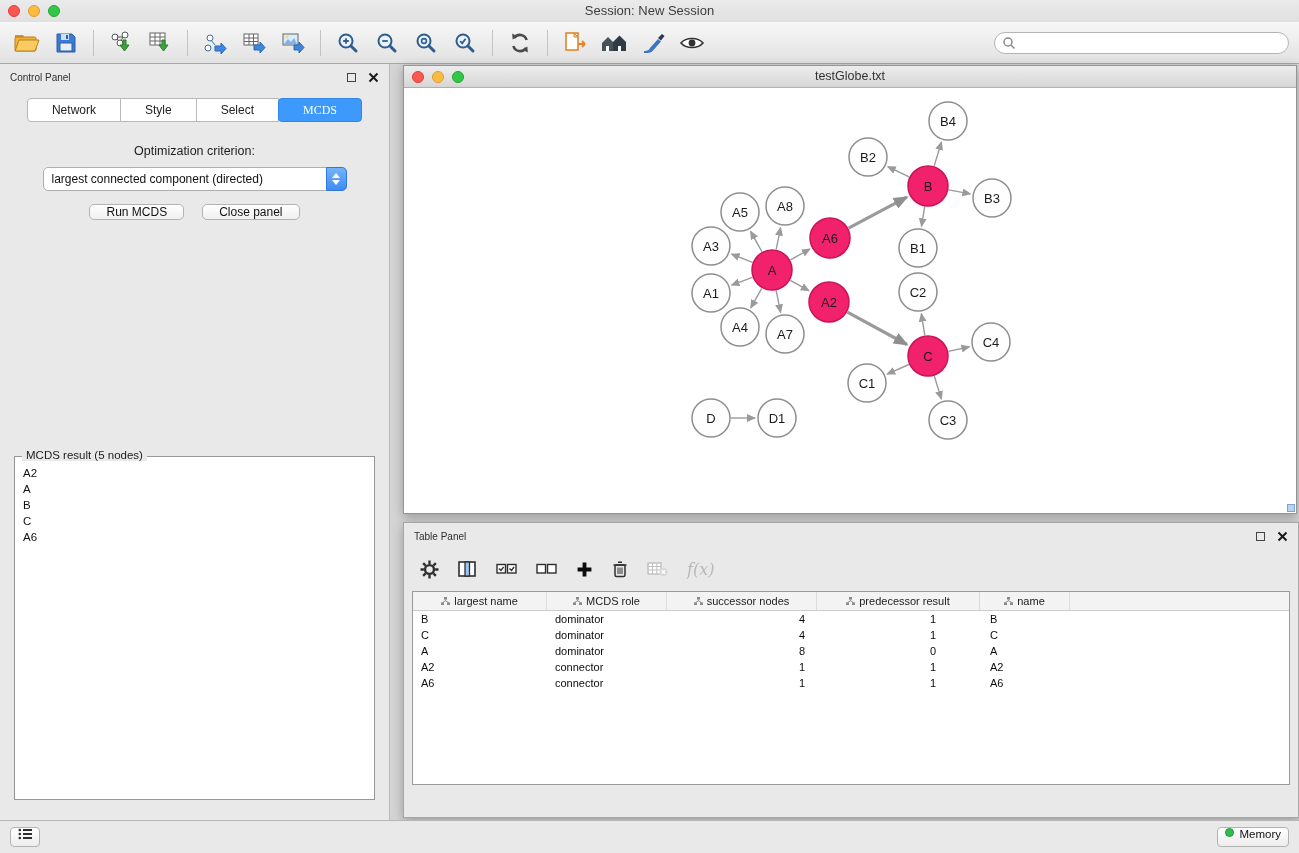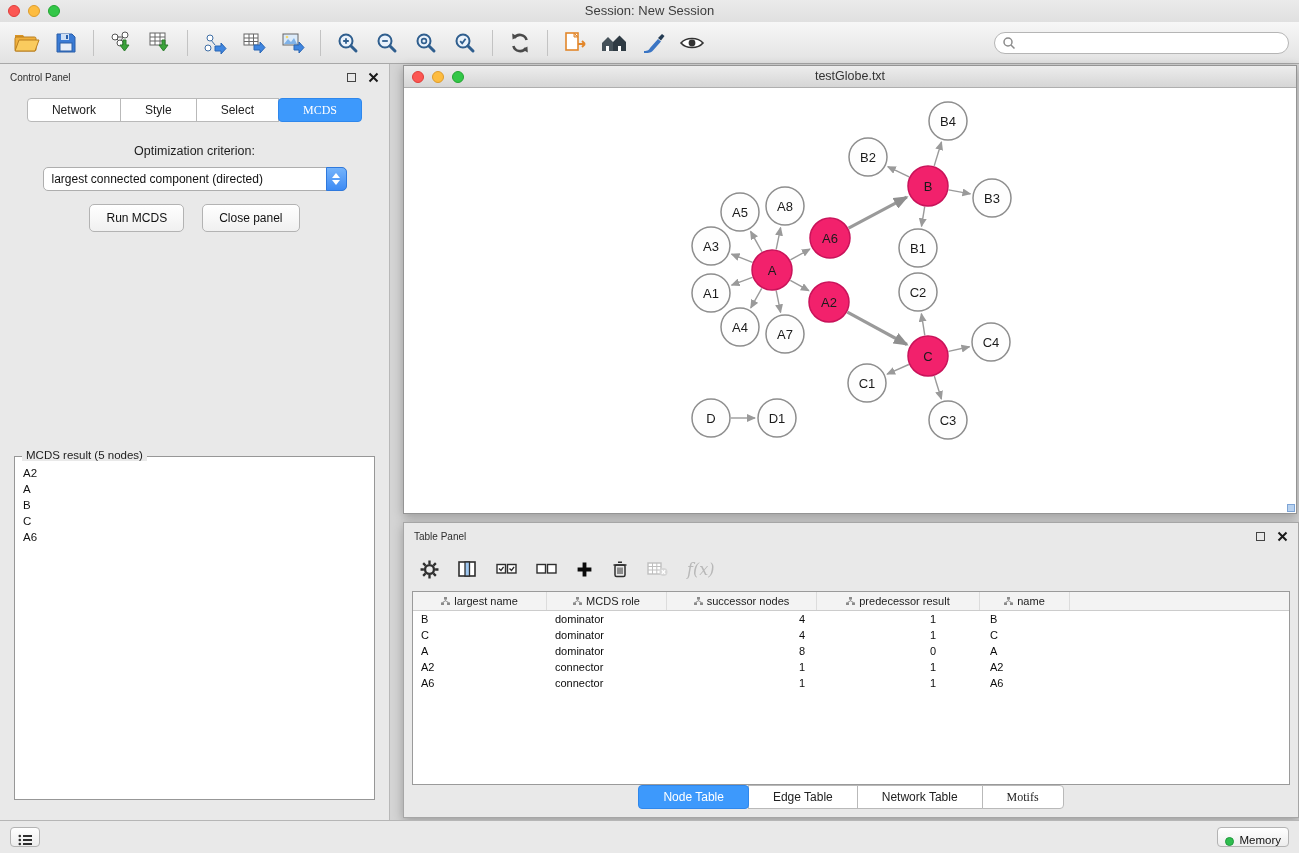--- a/index.html
+++ b/index.html
@@ -50,21 +50,21 @@
   .cp-tabs{margin-top:8px;}
   .opt-label{margin-top:22px;text-align:center;font-size:12.5px;color:#1d1d1d;}
   .dropdown{width:304px;height:24px;margin:9px auto 0;background:#fff;border:1px solid #aeaeae;
     border-radius:5px;position:relative;display:flex;align-items:center;padding:0 26px 0 8px;font-size:12px;color:#111;}
   .dd-stepper{position:absolute;right:-1px;top:-1px;width:21px;height:24px;border-radius:0 5px 5px 0;
     background:linear-gradient(#74b3fb,#3e8bf4);border:1px solid #2f79dd;
     display:flex;flex-direction:column;align-items:center;justify-content:center;gap:2px;}
   .dd-up{width:0;height:0;border-left:4px solid transparent;border-right:4px solid transparent;border-bottom:5px solid #fff;}
   .dd-down{width:0;height:0;border-left:4px solid transparent;border-right:4px solid transparent;border-top:5px solid #fff;}
   .btn-row{display:flex;justify-content:center;gap:18px;margin-top:13px;}
-  .btn{height:28px;padding:0 16px;font-size:12px;color:#111;background:linear-gradient(#ffffff,#f0f0f0);
+  .btn{height:16px;padding:0 16px;font-size:12px;color:#111;background:linear-gradient(#ffffff,#f0f0f0);
     border:1px solid #b3b3b3;border-radius:5px;display:flex;align-items:center;}
   .result-box{position:absolute;left:14px;right:14px;top:392px;bottom:20px;
     border:1px solid #979797;background:#fff;}
   .result-legend{position:absolute;top:-8px;left:7px;background:#e9e9e9;padding:0 4px;font-size:11.5px;color:#1c1c1c;}
   .result-list{position:absolute;inset:4px;background:#fff;overflow:hidden;padding:4px 4px;}
   .result-item{font-size:11.5px;line-height:16px;color:#111;}
   
   .net-window{position:absolute;left:13px;top:1px;width:894px;height:449px;background:#fff;
     border:1px solid #949494;box-shadow:0 3px 10px rgba(0,0,0,.28);}
   .win-bar{height:22px;background:linear-gradient(#ededed,#d6d6d6);border-bottom:1px solid #afafaf;position:relative;}
@@ -87,21 +87,21 @@
   .td{font-size:11px;color:#0c0c0c;overflow:hidden;white-space:nowrap;}
   .tdfill{flex:1;}
   .col1{width:134px;} .col2{width:120px;} .col3{width:150px;text-align:center;} .col4{width:163px;} .col5{width:90px;}
   .td.col1{padding-left:8px;} .td.col2{padding-left:8px;}
   .td.col3{text-align:right;padding-right:12px;}
   .td.col4{text-align:right;padding-right:44px;}
   .td.col5{padding-left:10px;}
   .tp-tabs{position:absolute;left:0;right:0;bottom:8px;}
   
   .sb-btn{height:20px;border:1px solid #b3b3b3;border-radius:4px;background:linear-gradient(#ffffff,#ededed);
-    display:flex;align-items:flex-end;padding:0 7px;gap:5px;}
+    display:flex;align-items:flex-start;padding:0 7px;gap:5px;}
   .mem-btn{margin-left:auto;}
   .mem-dot{width:9px;height:9px;border-radius:50%;background:#2ebd4e;border:1px solid #1f9a3c;}
   .mem-label{font-size:11.5px;color:#111;}
 </style>
 </head>
 <body>
 
 <div class="titlebar">
   <div class="lights">
     <span class="light red"></span>
@@ -518,26 +518,20 @@
           <div class="tr">
             <div class="td col1">A6</div>
             <div class="td col2">connector</div>
             <div class="td col3">1</div>
             <div class="td col4">1</div>
             <div class="td col5">A6</div>
             <div class="td tdfill"></div>
           </div>
         </div>
     </div>
-    <div class="segrow tp-tabs" id="table-tabs">
-        <div class="seg active">Node Table</div>
-        <div class="seg">Edge Table</div>
-        <div class="seg">Network Table</div>
-        <div class="seg">Motifs</div>
-      </div>
   </div>
 </div>
 
 <div class="statusbar">
   <div class="sb-btn">
     <svg width="14" height="12" viewBox="0 0 14 12">
         <circle cx="1.8" cy="2" r="1.3" fill="#2e2e2e"></circle>
         <rect x="5" y="1" width="9" height="2" fill="#2e2e2e"></rect>
         <circle cx="1.8" cy="6" r="1.3" fill="#2e2e2e"></circle>
         <rect x="5" y="5" width="9" height="2" fill="#2e2e2e"></rect>

